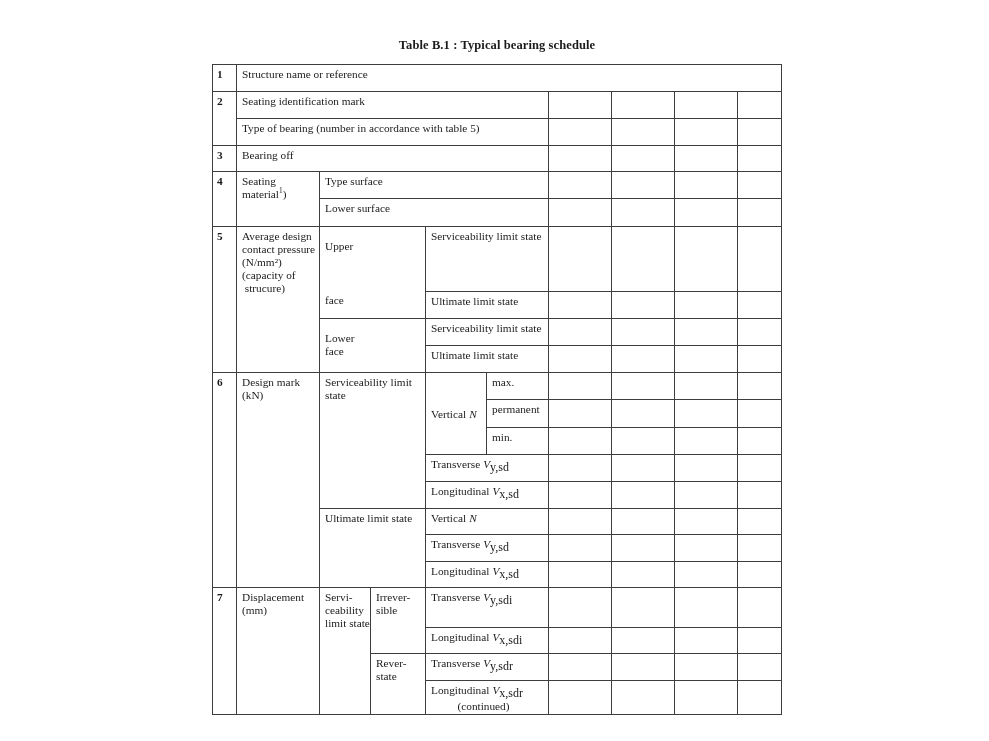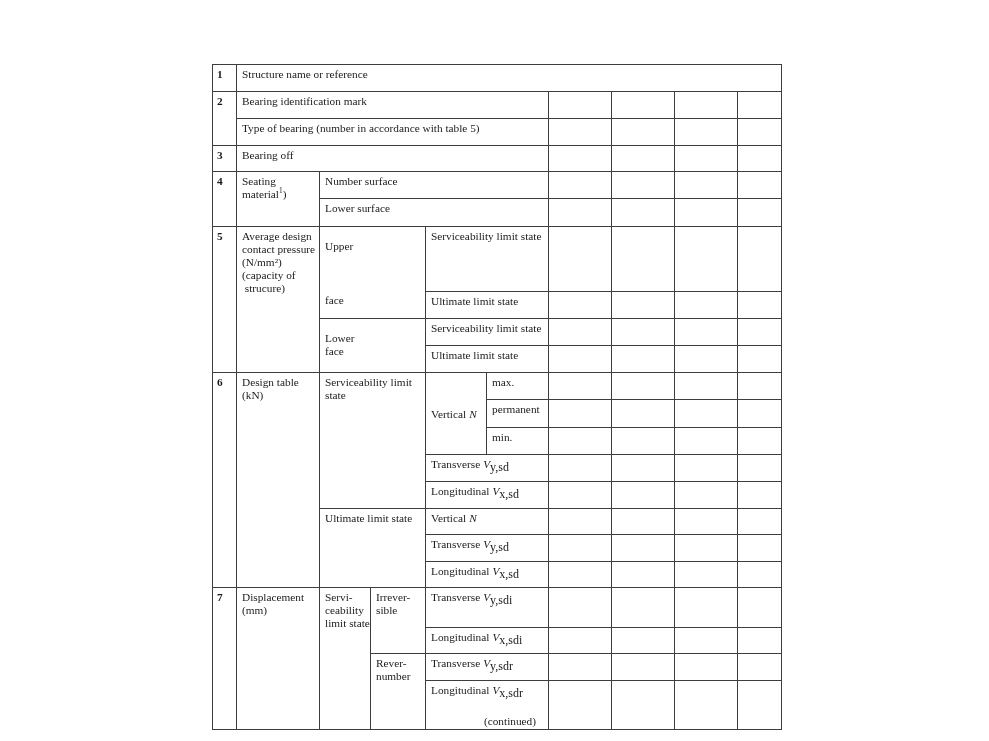--- a/index.html
+++ b/index.html
@@ -21,27 +21,28 @@
     overflow:hidden;
   }
   td.num { font-weight:bold; padding-left:4px; }
   td.pre { white-space:pre; }
   td.mid { vertical-align:middle; }
   td.padtall { padding-top:13px; }
   .facegap { margin-top:41px; }
   .sym { font-style:italic; margin-left:3px; }
   sub.ss { font-size:12px; line-height:0; }
   sup.fn { font-size:7.3px; line-height:0; }
-  .continued { text-align:right; padding-right:10px; margin-top:18px; }
+  .continued { text-align:center; padding-right:10px; margin-top:3px; }
 </style>
 </head>
 <body>
 
 <div class="page">
 
+  <div class="title">Table B.1 : Typical bearing schedule</div>
 
   <table class="schedule">
     <colgroup>
       <col style="width:24px">
         <col style="width:83px">
         <col style="width:51px">
       <col style="width:55px">
         <col style="width:61px">
         <col style="width:62px">
       <col style="width:63px">
@@ -51,21 +52,21 @@
     </colgroup>
 
     <tbody>
         <tr style="height:27px">
       <td class="num">1</td>
       <td colspan="9">Structure name or reference</td>
     </tr>
 
     <tr style="height:27px">
       <td class="num" rowspan="2">2</td>
-      <td colspan="5">Bearing identification mark</td>
+      <td colspan="5">Seating identification mark</td>
     <td></td>
           <td></td>
           <td></td>
           <td></td>
         </tr>
     <tr style="height:27px">
       <td colspan="5">Type of bearing (number in accordance with table 5)</td>
     <td></td>
           <td></td>
           <td></td>
@@ -80,21 +81,21 @@
           <td></td>
           <td></td>
         </tr>
 
     <tr style="height:27px">
       <td class="num" rowspan="2">4</td>
       <td rowspan="2">
         <div>Seating</div>
         <div><span>material</span><sup class="fn">1</sup><span>)</span></div>
       </td>
-      <td colspan="4">Number surface</td>
+      <td colspan="4">Type surface</td>
     <td></td>
           <td></td>
           <td></td>
           <td></td>
         </tr>
     <tr style="height:28px">
       <td colspan="4">Lower surface</td>
     <td></td>
           <td></td>
           <td></td>
@@ -137,21 +138,21 @@
     <tr style="height:27px">
       <td colspan="2">Ultimate limit state</td>
     <td></td>
           <td></td>
           <td></td>
           <td></td>
         </tr>
 
     <tr style="height:27px">
       <td class="num" rowspan="8">6</td>
-      <td class="pre" rowspan="8">Design table
+      <td class="pre" rowspan="8">Design mark
 (kN)</td>
       <td class="pre" rowspan="5" colspan="2">Serviceability limit
 state</td>
       <td rowspan="3" class="mid"><span>Vertical</span><i class="sym">N</i></td>
       <td>max.</td>
     <td></td>
           <td></td>
           <td></td>
           <td></td>
         </tr>
@@ -223,21 +224,21 @@
         </tr>
     <tr style="height:26px">
       <td colspan="2"><span>Longitudinal</span><i class="sym">V</i><sub class="ss">x,sdi</sub></td>
     <td></td>
           <td></td>
           <td></td>
           <td></td>
         </tr>
     <tr style="height:27px">
       <td class="pre" rowspan="2">Rever-
-number</td>
+state</td>
       <td colspan="2"><span>Transverse</span><i class="sym">V</i><sub class="ss">y,sdr</sub></td>
     <td></td>
           <td></td>
           <td></td>
           <td></td>
         </tr>
     <tr style="height:27px">
       <td colspan="2">
         <div><span>Longitudinal</span><i class="sym">V</i><sub class="ss">x,sdr</sub></div>
         <div class="continued">(continued)</div>

